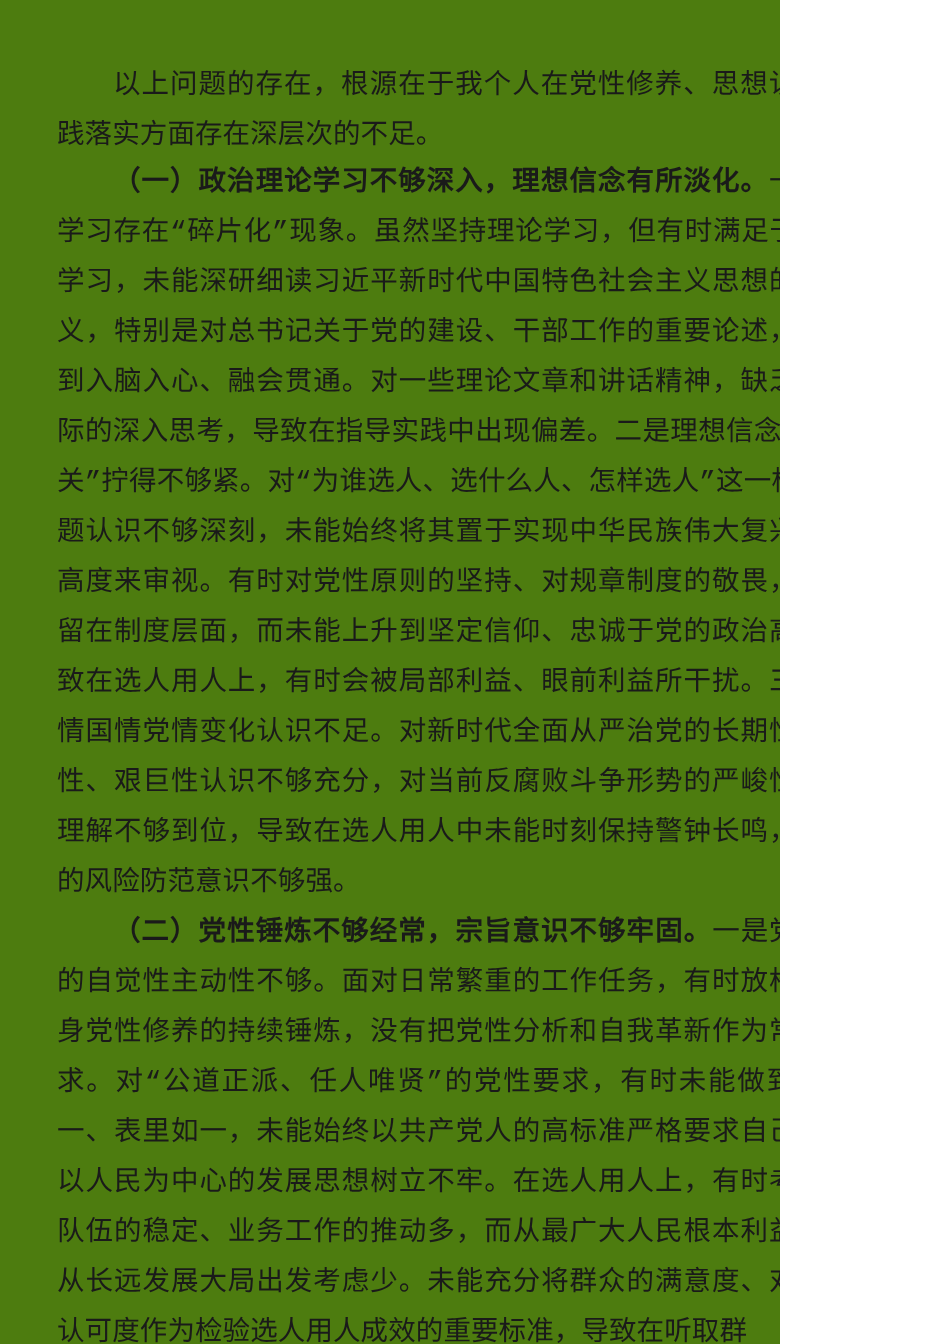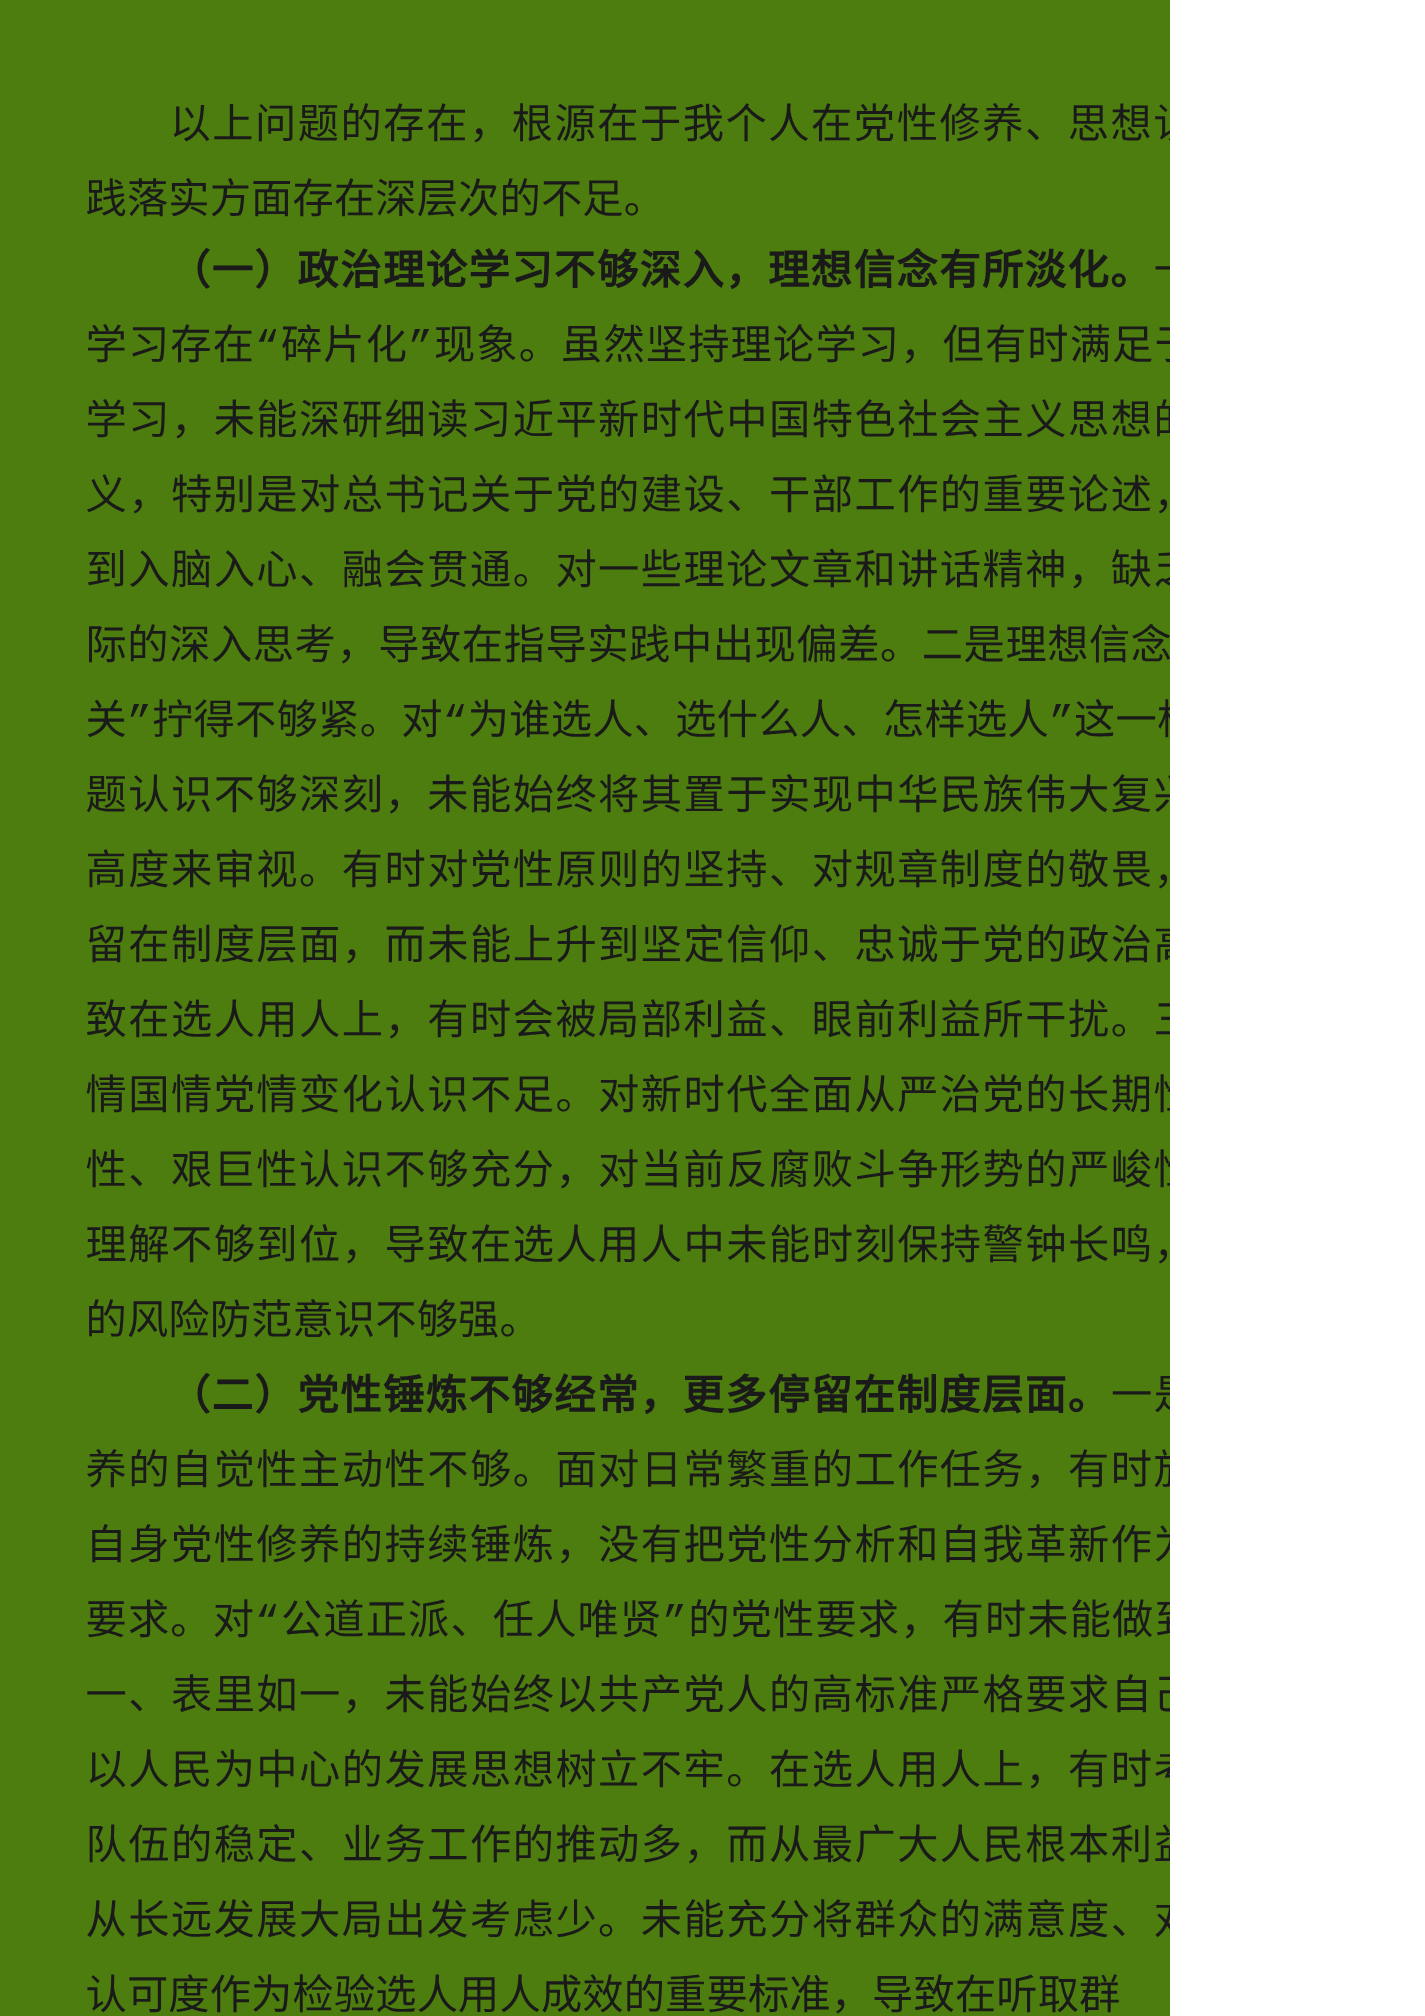--- a/index.html
+++ b/index.html
@@ -65,17 +65,17 @@
 
     <p class="para indent">
       <span>以上问题的存在，根源在于我个人在党性修养、思想认识和实践落实方面存在深层次的不足。</span>
     </p>
 
     <p class="para indent">
       <span class="heading-run">（一）政治理论学习不够深入，理想信念有所淡化。</span><span class="normal-run">一是理论学习存在“碎片化”现象。虽然坚持理论学习，但有时满足于一般性学习，未能深研细读习近平新时代中国特色社会主义思想的精髓要义，特别是对总书记关于党的建设、干部工作的重要论述，未能做到入脑入心、融会贯通。对一些理论文章和讲话精神，缺乏联系实际的深入思考，导致在指导实践中出现偏差。二是理想信念的“总开关”拧得不够紧。对“为谁选人、选什么人、怎样选人”这一根本性问题认识不够深刻，未能始终将其置于实现中华民族伟大复兴的战略高度来审视。有时对党性原则的坚持、对规章制度的敬畏，更多停留在制度层面，而未能上升到坚定信仰、忠诚于党的政治高度，导致在选人用人上，有时会被局部利益、眼前利益所干扰。三是对世情国情党情变化认识不足。对新时代全面从严治党的长期性、复杂性、艰巨性认识不够充分，对当前反腐败斗争形势的严峻性复杂性理解不够到位，导致在选人用人中未能时刻保持警钟长鸣，对潜在的风险防范意识不够强。</span>
     </p>
 
     <p class="para indent">
-      <span class="heading-run">（二）党性锤炼不够经常，更多停留在制度层面。</span><span class="normal-run">一是党性修养的自觉性主动性不够。面对日常繁重的工作任务，有时放松了对自身党性修养的持续锤炼，没有把党性分析和自我革新作为常态化要求。对“公道正派、任人唯贤”的党性要求，有时未能做到知行合一、表里如一，未能始终以共产党人的高标准严格要求自己。二是以人民为中心的发展思想树立不牢。在选人用人上，有时考虑干部队伍的稳定、业务工作的推动多，而从最广大人民根本利益出发、从长远发展大局出发考虑少。未能充分将群众的满意度、对干部的认可度作为检验选人用人成效的重要标准，导致在听取群</span>
+      <span class="heading-run">（二）党性锤炼不够经常，宗旨意识不够牢固。</span><span class="normal-run">一是党性修养的自觉性主动性不够。面对日常繁重的工作任务，有时放松了对自身党性修养的持续锤炼，没有把党性分析和自我革新作为常态化要求。对“公道正派、任人唯贤”的党性要求，有时未能做到知行合一、表里如一，未能始终以共产党人的高标准严格要求自己。二是以人民为中心的发展思想树立不牢。在选人用人上，有时考虑干部队伍的稳定、业务工作的推动多，而从最广大人民根本利益出发、从长远发展大局出发考虑少。未能充分将群众的满意度、对干部的认可度作为检验选人用人成效的重要标准，导致在听取群</span>
     </p>
 
   </div>
 </div>
 
 </body></html>

